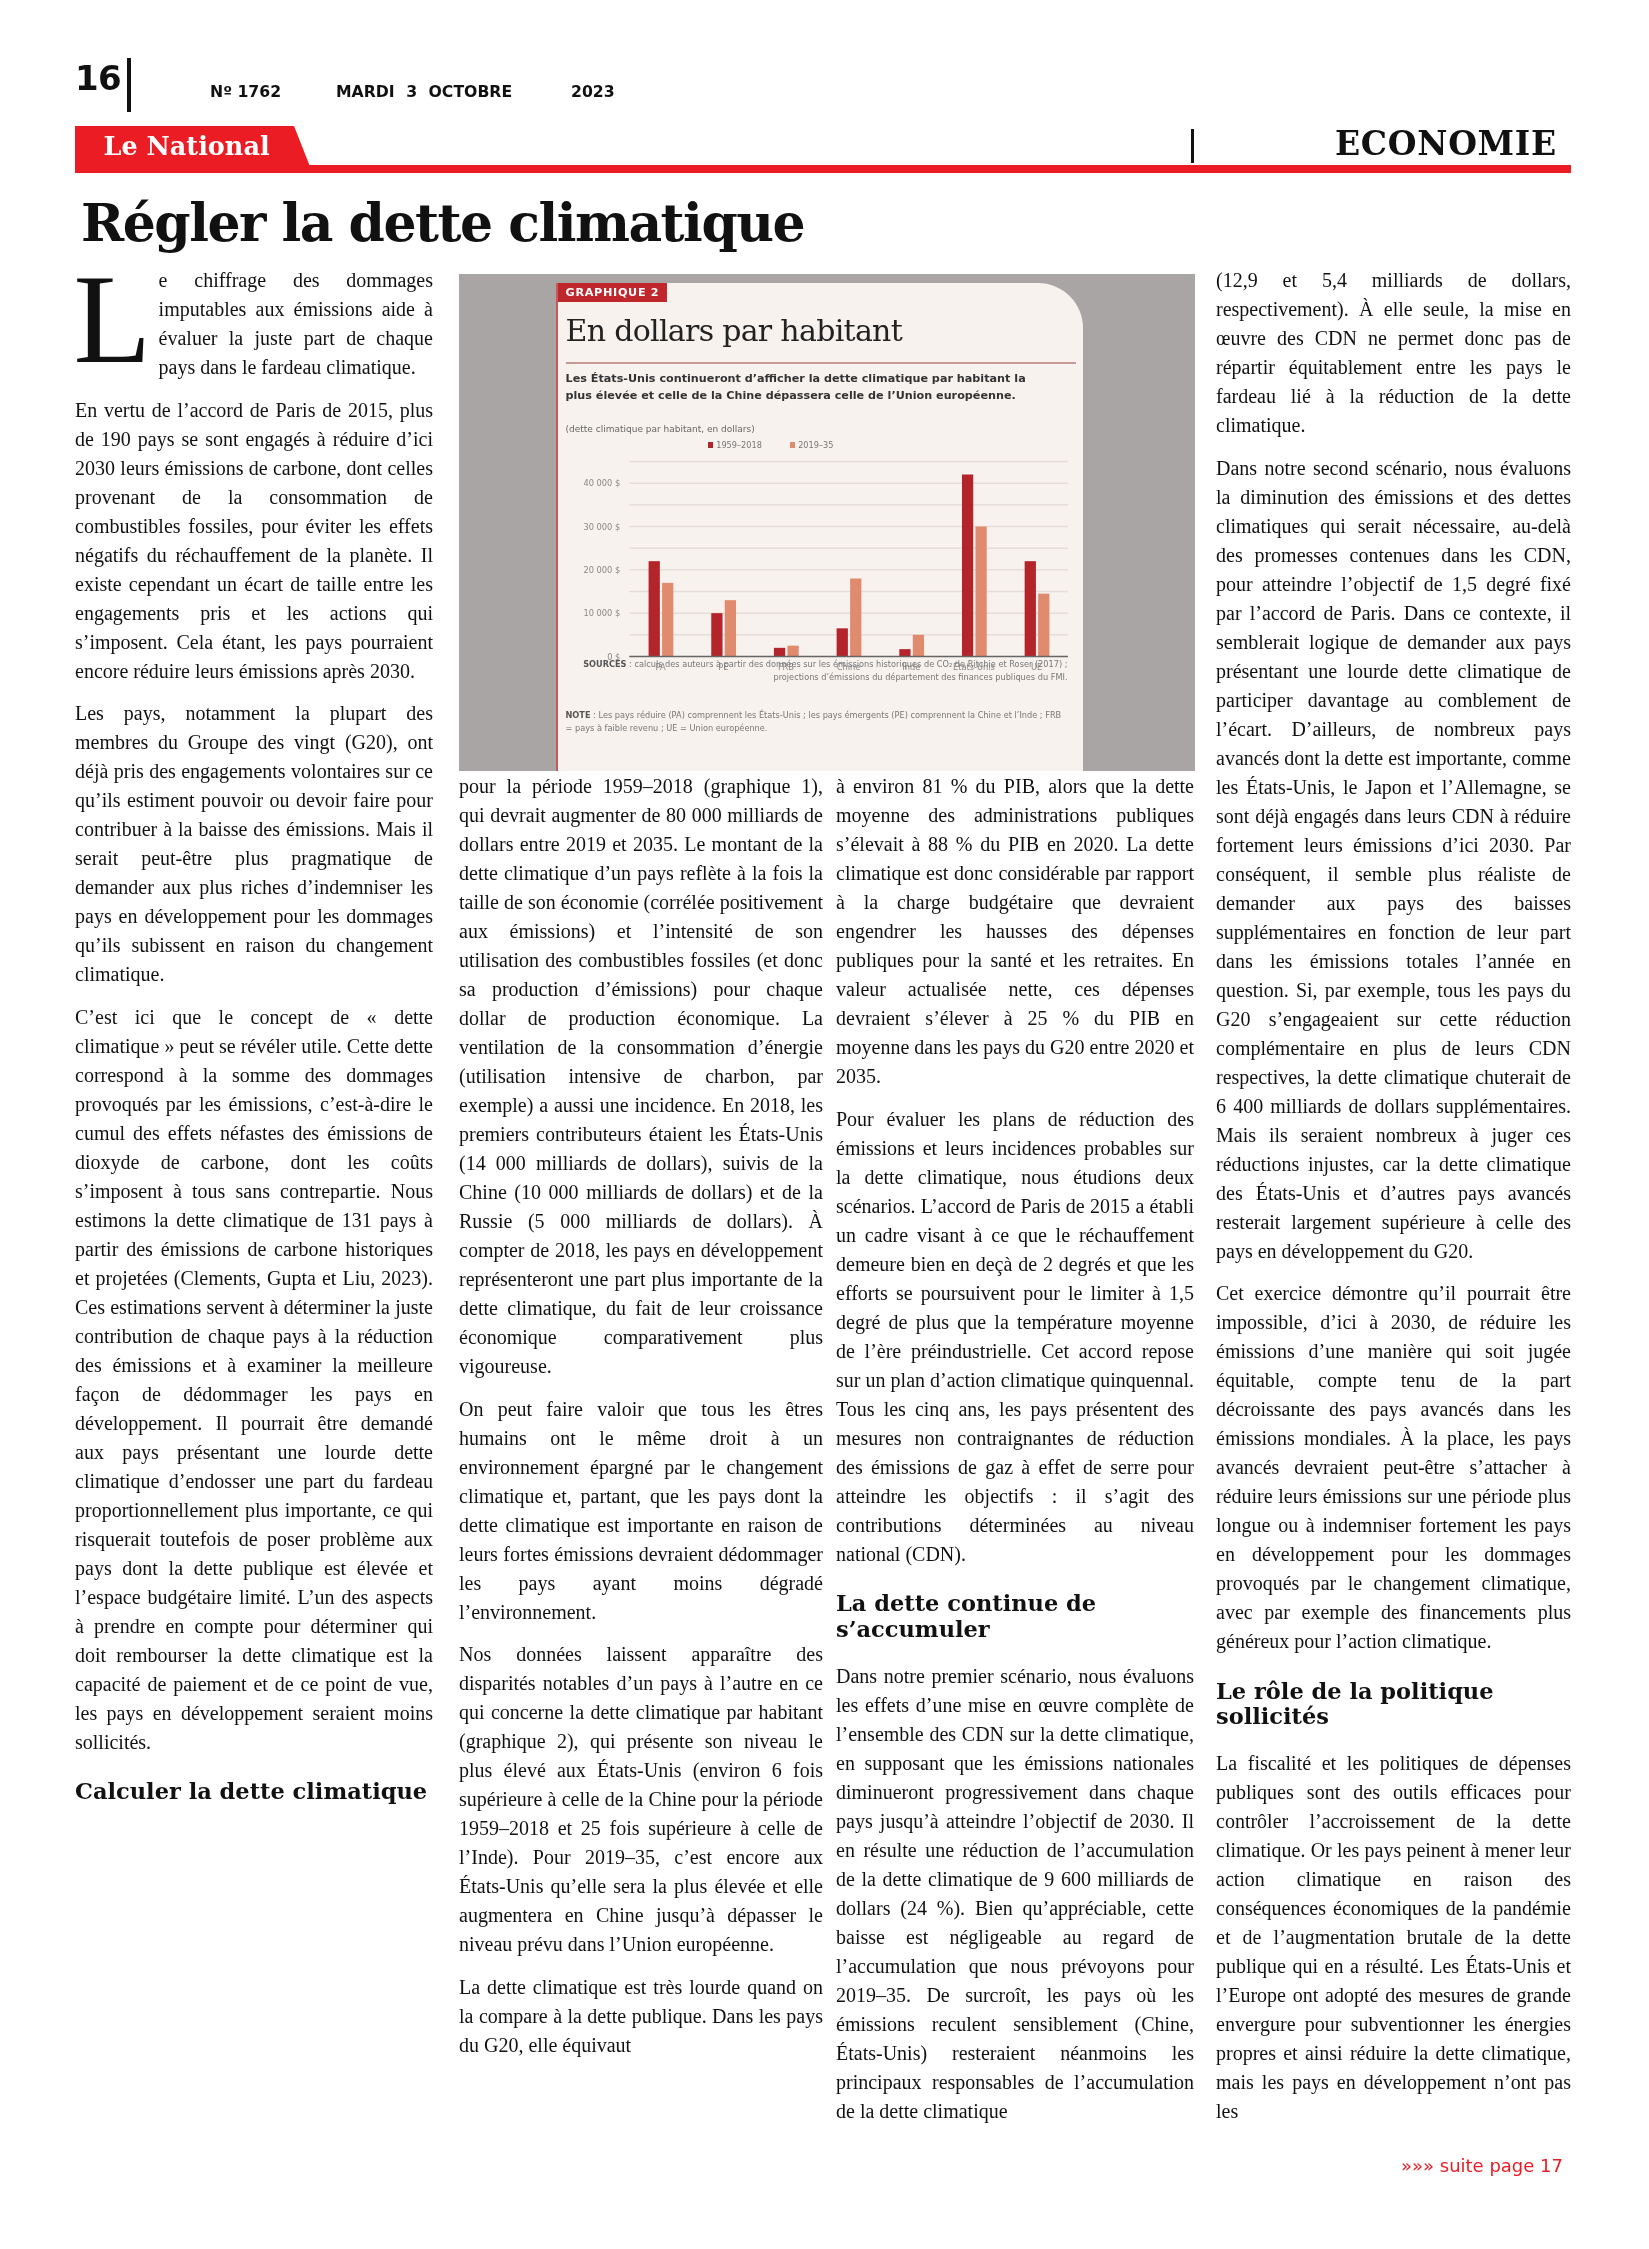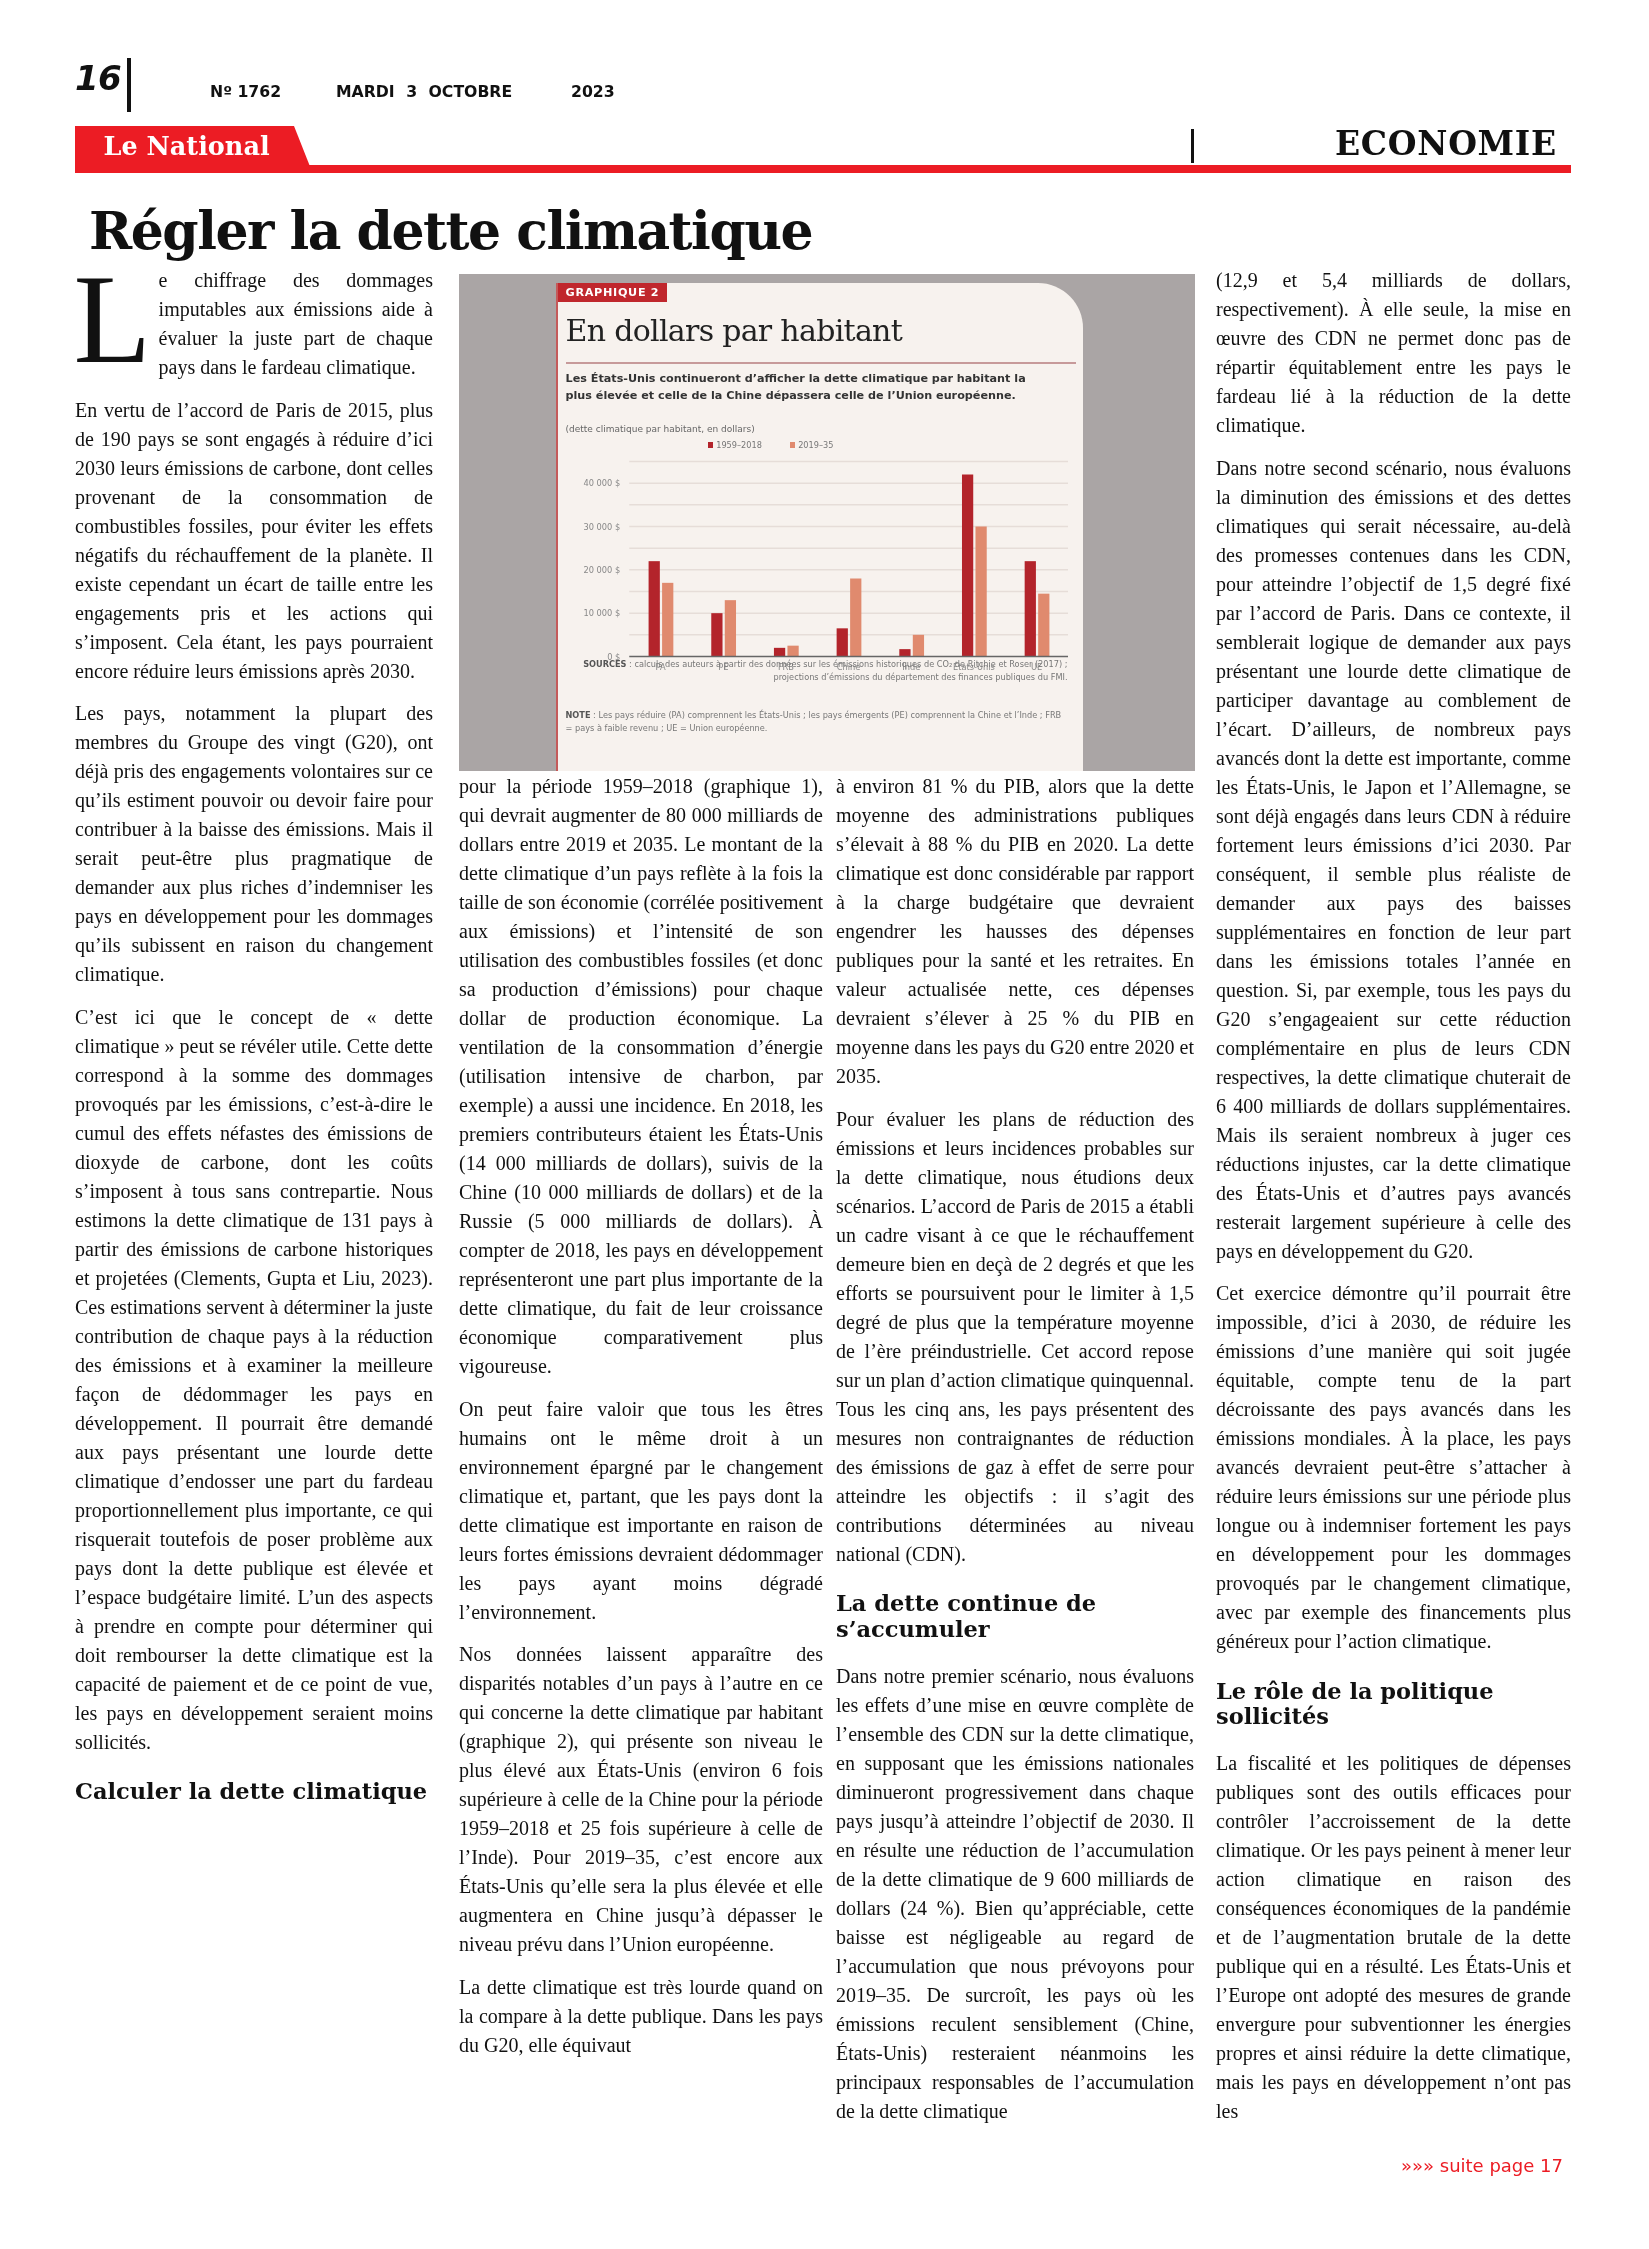--- a/index.html
+++ b/index.html
@@ -1,18 +1,18 @@
 <!DOCTYPE html>
 <html style="font-size:12px"><head>
 <meta charset="utf-8">
 <style>
   html,body{margin:0;padding:0;background:#fff;}
   body{width:1650px;height:2250px;position:relative;overflow:hidden;font-family:"Liberation Serif","DejaVu Serif",serif;color:#111;}
   .abs{position:absolute;}
-  #pagenum{left:75px;top:58px;font-family:"DejaVu Sans",sans-serif;font-weight:bold;font-size:34px;letter-spacing:-0.7px;font-style:italic;}
+  #pagenum{left:75px;top:58px;font-family:"DejaVu Sans",sans-serif;font-weight:bold;font-size:34px;letter-spacing:-0.7px;}
   #pagebar{left:127px;top:58px;width:3.7px;height:54px;background:#111;}
   .meta{top:82px;font-family:"DejaVu Sans",sans-serif;font-weight:bold;font-size:15.7px;}
   #issue{left:210px;} #date{left:336px;word-spacing:6px;} #year{left:571px;}
   #brand{left:75px;top:126px;width:236px;height:43px;background:#ec1c24;clip-path:polygon(0 0,219px 0,236px 100%,0 100%);}
   #brand span{position:absolute;left:28.5px;top:4.5px;color:#fff;font-family:"DejaVu Serif",serif;font-weight:bold;font-size:25.5px;}
   #redline{left:75px;top:165px;width:1496px;height:7.5px;background:#ec1c24;}
   #sectbar{left:1191px;top:129px;width:3px;height:34px;background:#111;}
   #section{left:1335px;top:124px;font-family:"DejaVu Serif",serif;font-weight:bold;font-size:33px;letter-spacing:0.7px;}
   #title{left:73px;top:184px;font-family:"DejaVu Serif",serif;font-weight:bold;font-size:52px;letter-spacing:-1.5px;}
   .col{position:absolute;font-size:20px;line-height:29px;text-align:justify;hyphens:auto;}
@@ -49,21 +49,21 @@
 <div class="abs meta" id="issue">Nº 1762</div>
 <div class="abs meta" id="date">MARDI 3 OCTOBRE</div>
 <div class="abs meta" id="year">2023</div>
 <div class="abs" id="brand">
     <span>Le National</span>
   </div>
 <div class="abs" id="redline"></div>
 <div class="abs" id="sectbar"></div>
 <div class="abs" id="section">ECONOMIE</div>
 
-<h1 class="abs" id="title" style="margin:16px">Régler la dette climatique</h1>
+<h1 class="abs" id="title" style="margin:8px">Régler la dette climatique</h1>
 
 <div class="col" id="c1">
   <p><span class="dropcap">L</span><span>e chiffrage des dommages imputables aux émissions aide à évaluer la juste part de chaque pays dans le fardeau climatique.</span></p>
   <p>En vertu de l’accord de Paris de 2015, plus de 190 pays se sont engagés à réduire d’ici 2030 leurs émissions de carbone, dont celles provenant de la consommation de combustibles fossiles, pour éviter les effets négatifs du réchauffement de la planète. Il existe cependant un écart de taille entre les engagements pris et les actions qui s’imposent. Cela étant, les pays pourraient encore réduire leurs émissions après 2030.</p>
   <p>Les pays, notamment la plupart des membres du Groupe des vingt (G20), ont déjà pris des engagements volontaires sur ce qu’ils estiment pouvoir ou devoir faire pour contribuer à la baisse des émissions. Mais il serait peut-être plus pragmatique de demander aux plus riches d’indemniser les pays en développement pour les dommages qu’ils subissent en raison du changement climatique.</p>
   <p>C’est ici que le concept de « dette climatique » peut se révéler utile. Cette dette correspond à la somme des dommages provoqués par les émissions, c’est-à-dire le cumul des effets néfastes des émissions de dioxyde de carbone, dont les coûts s’imposent à tous sans contrepartie. Nous estimons la dette climatique de 131 pays à partir des émissions de carbone historiques et projetées (Clements, Gupta et Liu, 2023). Ces estimations servent à déterminer la juste contribution de chaque pays à la réduction des émissions et à examiner la meilleure façon de dédommager les pays en développement. Il pourrait être demandé aux pays présentant une lourde dette climatique d’endosser une part du fardeau proportionnellement plus importante, ce qui risquerait toutefois de poser problème aux pays dont la dette publique est élevée et l’espace budgétaire limité. L’un des aspects à prendre en compte pour déterminer qui doit rembourser la dette climatique est la capacité de paiement et de ce point de vue, les pays en développement seraient moins sollicités.</p>
   <h2>Calculer la dette climatique</h2>
 </div>
 
 <div class="abs" id="chartbox">

